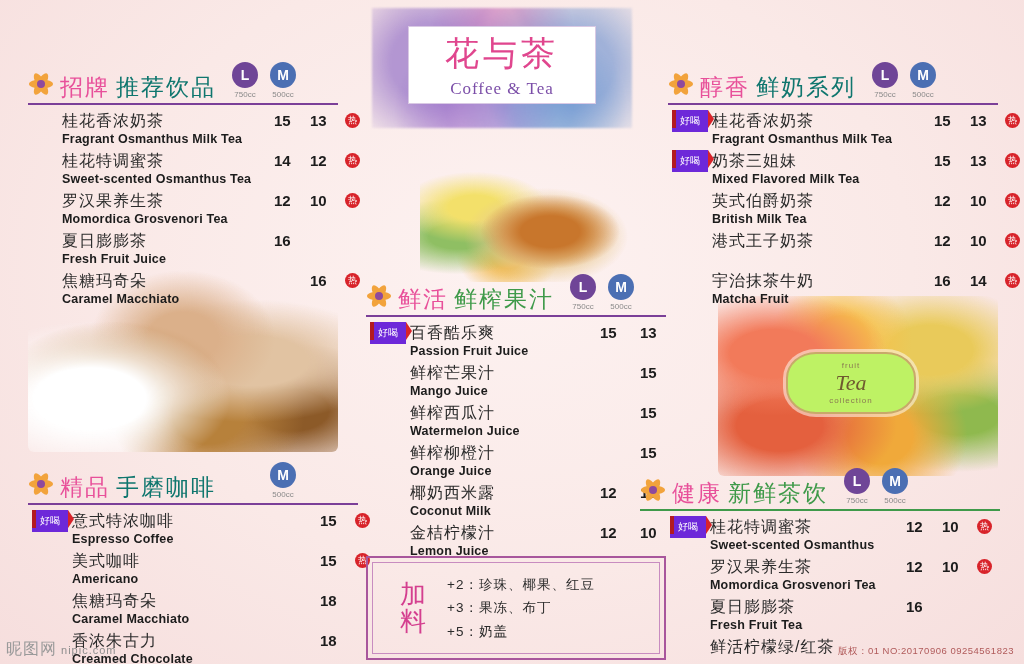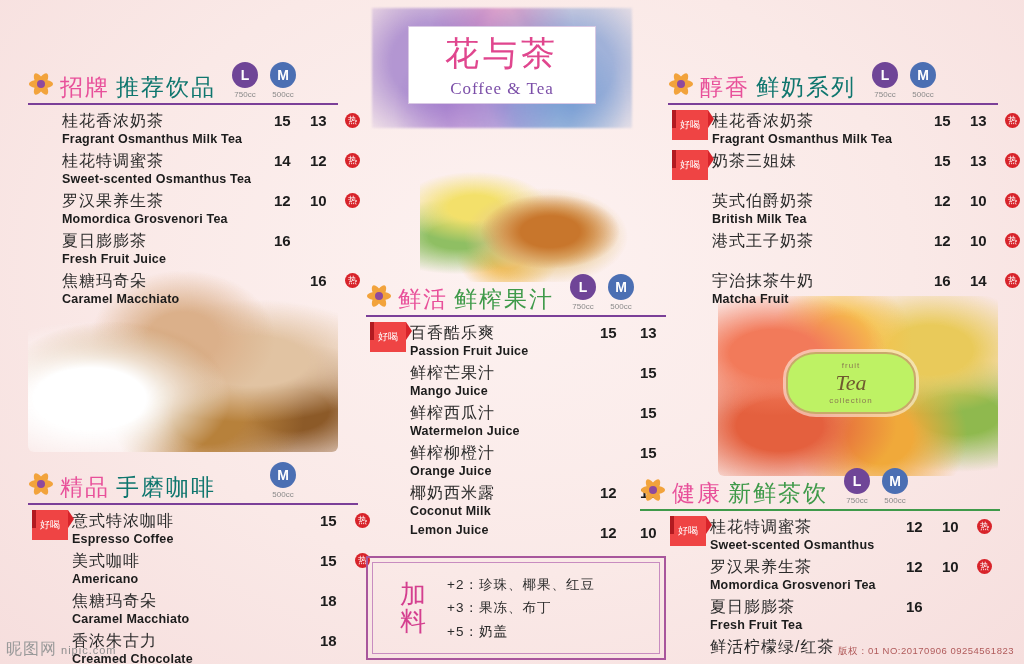--- a/index.html
+++ b/index.html
@@ -54,21 +54,21 @@
   .it-cn { font-size:16px; color:#2b2b2b; letter-spacing:1px; }
   .it-en { font-size:12.5px; color:#1c1c1c; font-weight:bold; letter-spacing:0.2px; }
   .price {
     position:absolute; top:1px; font-size:15px; color:#1c1c1c; font-weight:bold; width:30px;
   }
   .hot {
     position:absolute; top:2px; width:15px; height:15px; border-radius:50%; background:#d8232a;
     color:#fff; font-size:9px; display:flex; align-items:center; justify-content:center;
   }
   .tag {
-    position:absolute; left:-40px; top:-1px; width:36px; height:30px; background:#ef4444; color:#fff;
+    position:absolute; left:-40px; top:-1px; width:36px; height:22px; background:#6d28d9; color:#fff;
     font-size:10px; display:flex; align-items:center; justify-content:center; letter-spacing:0;
   }
   .tag::after{
     content:""; position:absolute; right:-6px; top:0; border-left:6px solid #d8232a;
     border-top:9px solid transparent; border-bottom:9px solid transparent;
   }
   .tag::before{
     content:""; position:absolute; left:0; top:0; width:4px; height:18px; background:#b21a20;
   }
 
@@ -266,20 +266,21 @@
         <div class="it-cn">桂花香浓奶茶</div>
         <div class="it-en">Fragrant Osmanthus Milk Tea</div>
         <div class="price" style="left:222px">15</div>
         <div class="price" style="left:258px">13</div>
         <div class="hot" style="left:293px">热</div>
       </div>
 
       <div class="item">
         <div class="tag">好喝</div>
         <div class="it-cn">奶茶三姐妹</div>
+        <div class="it-en">Mixed Flavored Milk Tea</div>
         <div class="price" style="left:222px">15</div>
         <div class="price" style="left:258px">13</div>
         <div class="hot" style="left:293px">热</div>
       </div>
 
       <div class="item">
         <div class="it-cn">英式伯爵奶茶</div>
         <div class="it-en">British Milk Tea</div>
         <div class="price" style="left:222px">12</div>
         <div class="price" style="left:258px">10</div>
@@ -353,20 +354,21 @@
       </div>
 
       <div class="item">
         <div class="it-cn">椰奶西米露</div>
         <div class="it-en">Coconut Milk</div>
         <div class="price" style="left:190px">12</div>
         <div class="price" style="left:230px">10</div>
       </div>
 
       <div class="item">
+        <div class="it-cn">金桔柠檬汁</div>
         <div class="it-en">Lemon Juice</div>
         <div class="price" style="left:190px">12</div>
         <div class="price" style="left:230px">10</div>
       </div>
 
     </div>
   </div>
 
   <div id="p-coffee">
     <div class="sec-head">

